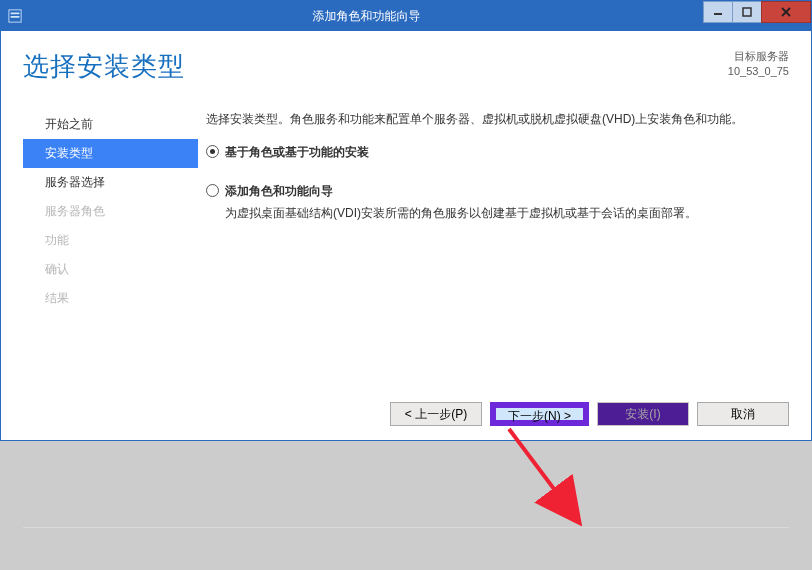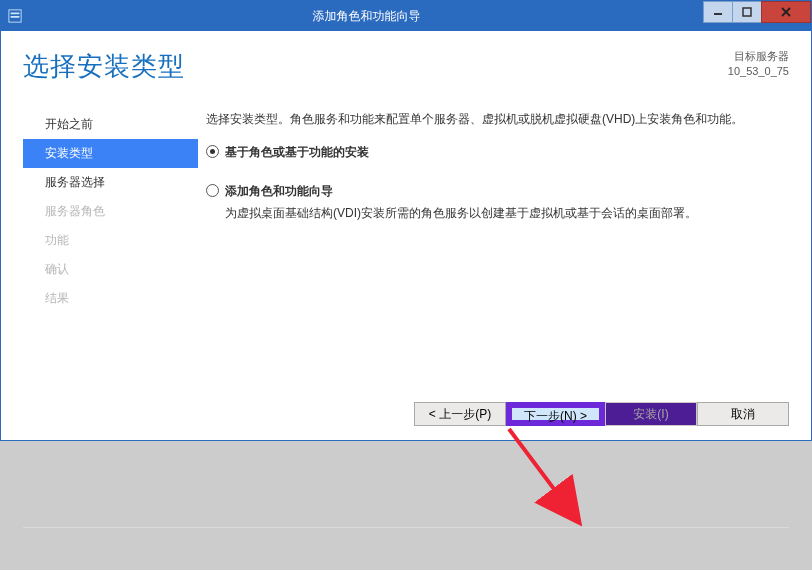--- a/index.html
+++ b/index.html
@@ -23,21 +23,21 @@
 .side-item.active { background: #3b82f6; color: #fff; }
 .side-item.disabled { color: #b6b6b6; cursor: default; }
 .content { flex: 1; padding: 0 8px 0 8px; font-size: 12px; color: #333; }
 .intro { margin-bottom: 16px; line-height: 1.5; }
 .option { display: flex; align-items: flex-start; margin-bottom: 18px; }
 .radio { width: 13px; height: 13px; border-radius: 50%; border: 1px solid #555; margin-top: 1px; margin-right: 6px; flex: none; position: relative; background: #fff; }
 .radio.checked::after { content: ""; position: absolute; width: 5px; height: 5px; background: #333; border-radius: 50%; top: 3px; left: 3px; }
 .opt-body { flex: 1; }
 .opt-title { font-weight: bold; margin-bottom: 4px; }
 .opt-desc { color: #333; line-height: 1.5; }
-.footer { padding-top: 10px; border-top: none; display: flex; justify-content: flex-end; gap: 0; }
+.footer { padding-top: 10px; border-top: none; display: flex; justify-content: flex-end; gap: 8px; }
 .btn { min-width: 92px; height: 24px; font-size: 12px; background: #eceae8; border: 1px solid #a9a9a9; cursor: pointer; padding: 0 12px; }
 .btn.primary { background: #cfe6fb; border: 6px solid #6d28d9; }
 .btn.disabled { color: #a8a5a3; border-color: #c9c6c3; background: #4c1d95; cursor: default; }
 .hr { position: absolute; left: 22px; right: 22px; top: 496px; border-top: 1px solid #d9d9d9; }
 .arrow-annot { position: absolute; pointer-events: none; }
 </style>
 </head>
 <body>
 
 <div class="window">

